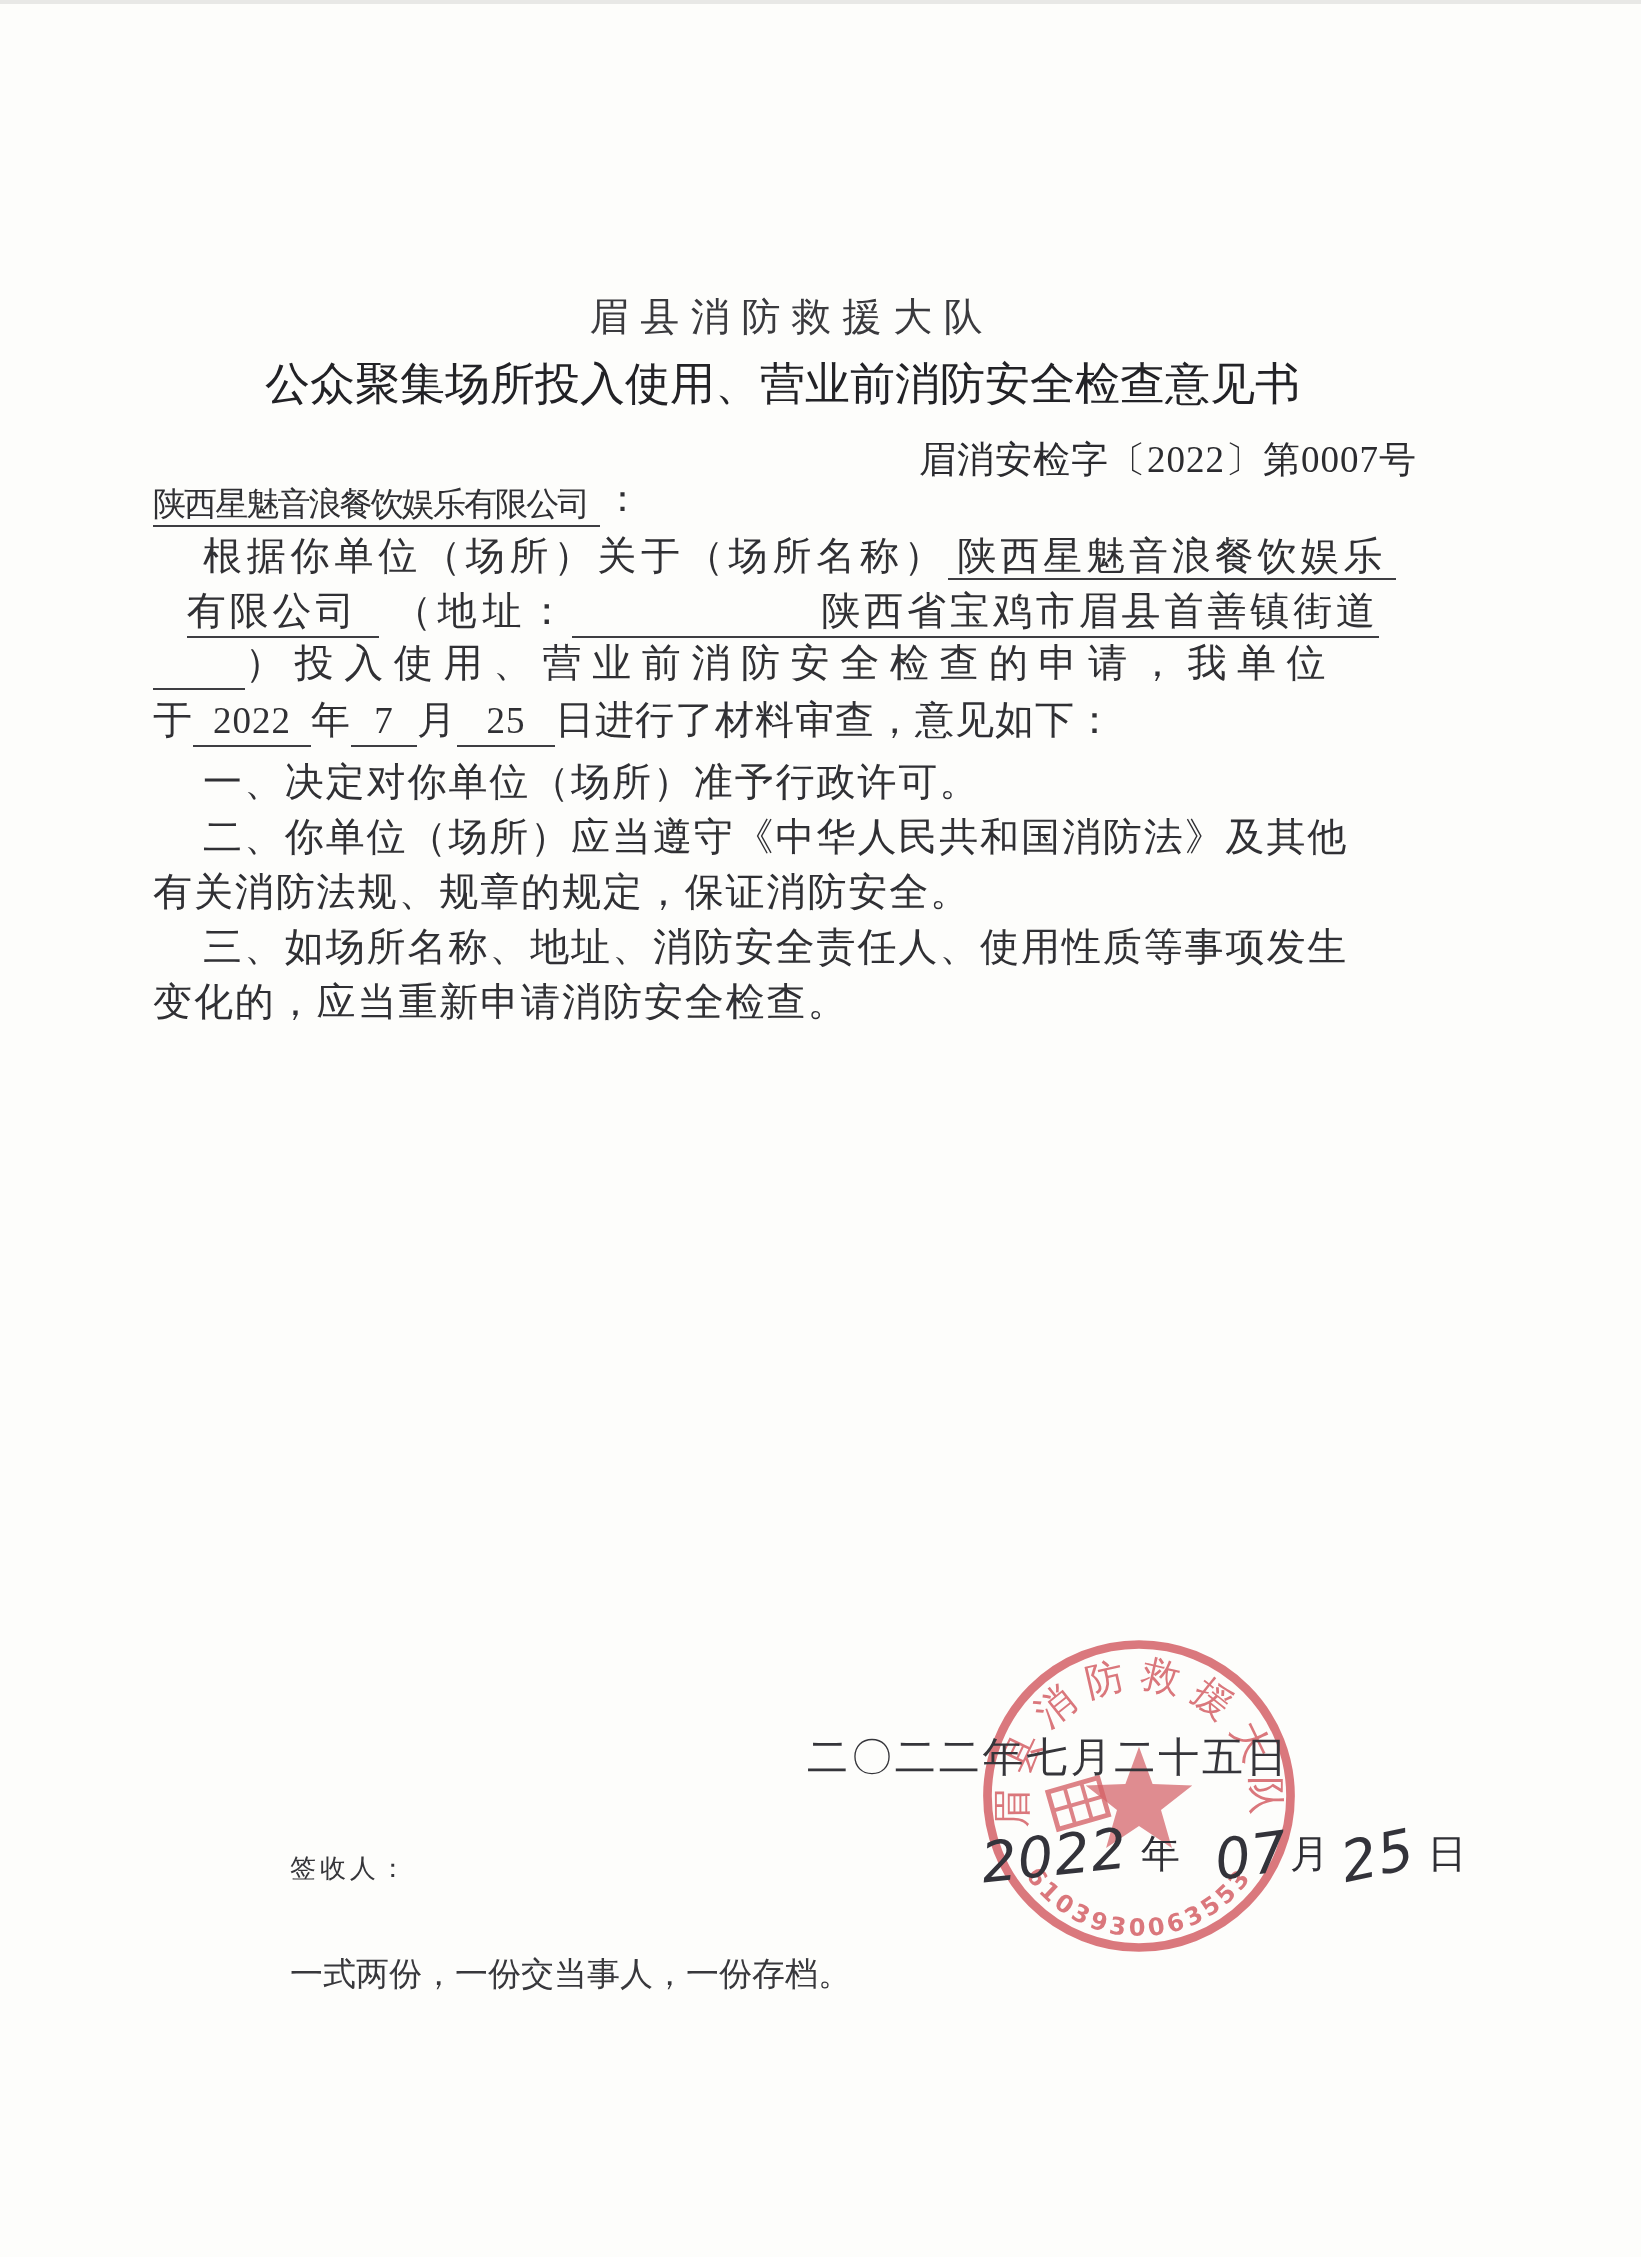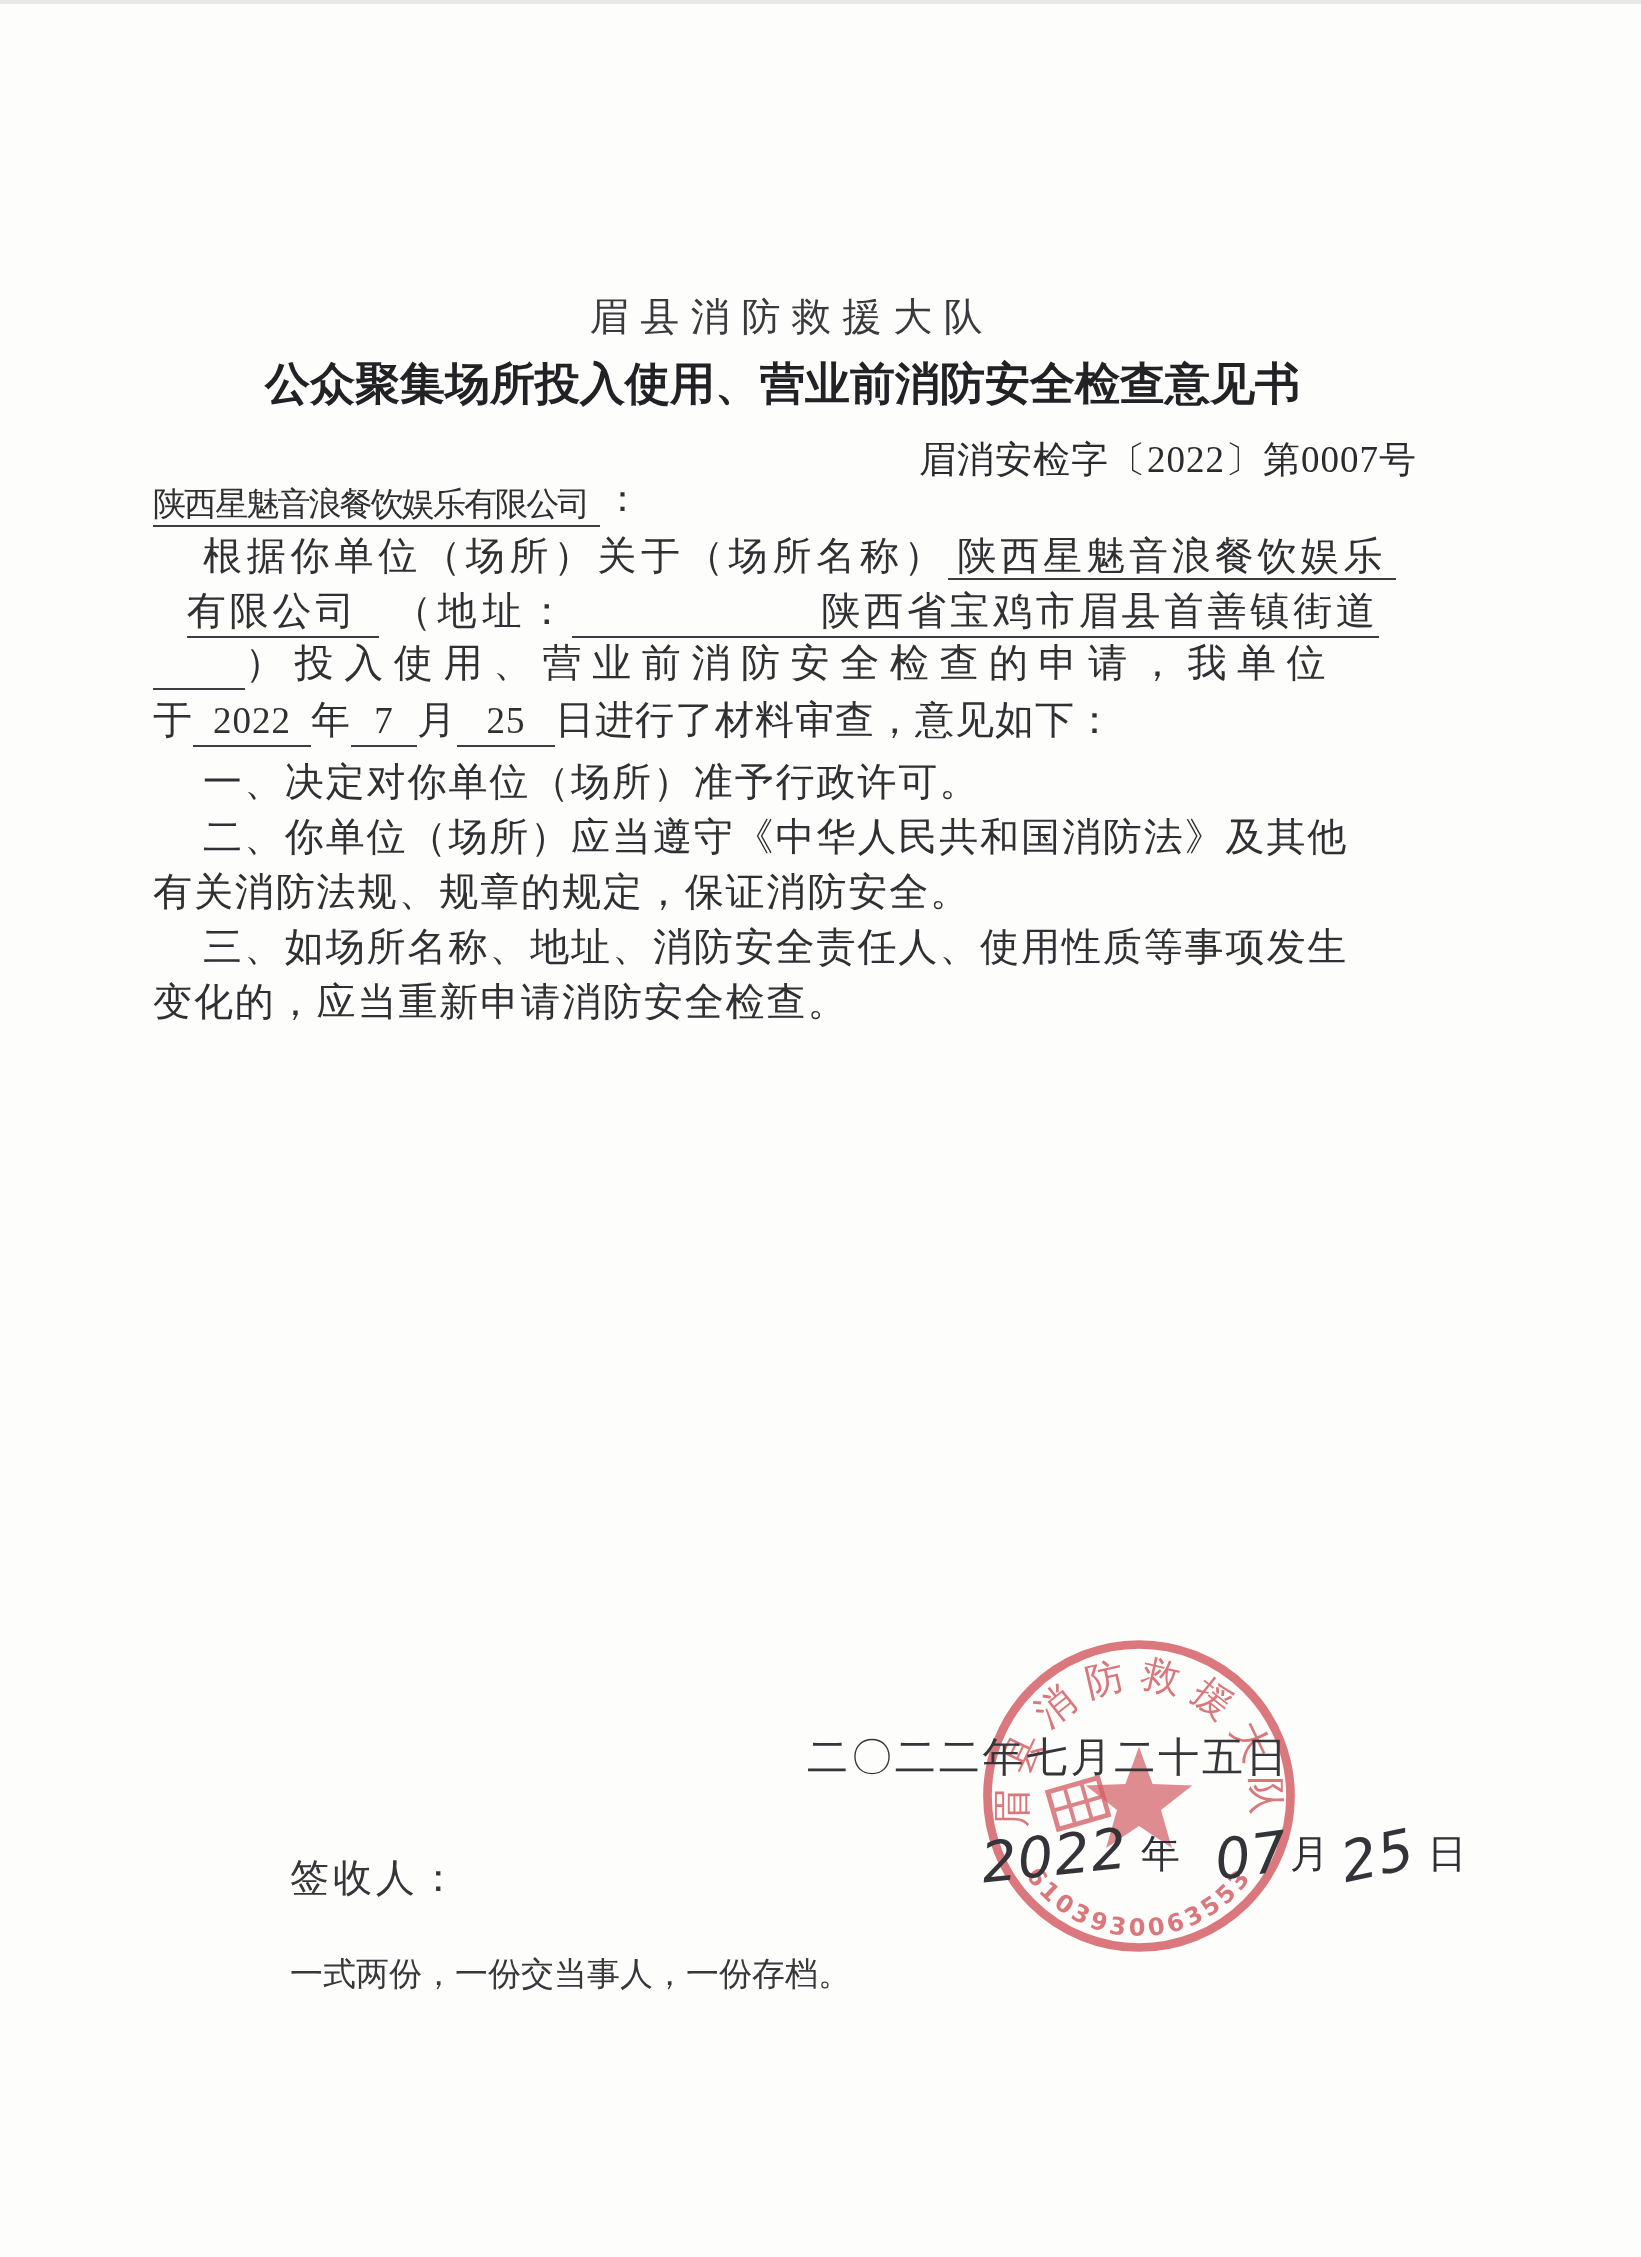--- a/index.html
+++ b/index.html
@@ -16,21 +16,21 @@
   
   .org-header{
     top:286px;left:406px;width:772px;
     text-align:center;font-size:39px;letter-spacing:11.6px;
     color:#3a3a3e;
   }
   .doc-title{
     top:350px;left:232px;width:1101px;
     text-align:center;
     font-family:"Liberation Sans","DejaVu Sans",sans-serif;
-    font-weight:700;font-size:45px;letter-spacing:0px;
+    font-weight:400;font-size:45px;letter-spacing:0px;
     color:#222226;
   }
   .doc-number{
     top:431px;left:919px;
     font-size:37px;letter-spacing:1px;color:#2b2b2f;
   }
   
   .line{left:153px;width:1226px;font-size:39px;white-space:nowrap;color:#303034;}
   .indent{display:inline-block;width:50px;}
   .u{border-bottom:2.9px solid #3e3e42;padding-bottom:2.9px;display:inline-block;line-height:1.1;}
@@ -69,21 +69,21 @@
     font-family:"DejaVu Sans",sans-serif;
     font-style:italic;font-size:56px;letter-spacing:1px;
     color:#33333a;
   }
   .hand-date .hw.y{transform:rotate(-6deg);}
   .hand-date .hw.m{transform:rotate(-8deg);margin-left:33px;}
   .hand-date .hw.d{transform:rotate(-12deg);margin-left:9.7px;}
   .hand-date .unit{font-size:39px;letter-spacing:1.9px;margin-left:13.5px;vertical-align:7.7px;}
   .hand-date .unit.tight{margin-left:1.9px;}
   .sign-label{
-    top:1847px;left:290px;font-size:39px;letter-spacing:3.9px;color:#36363a;
+    top:1847px;left:290px;font-size:26px;letter-spacing:3.9px;color:#36363a;
   }
   .copy-note{
     top:1948px;left:290px;font-size:33px;letter-spacing:0px;color:#38383c;
   }
   
   .seal{top:1626px;left:973px;width:332px;height:332px;z-index:2;opacity:0.88;}
 </style>
 </head>
 <body>
 

